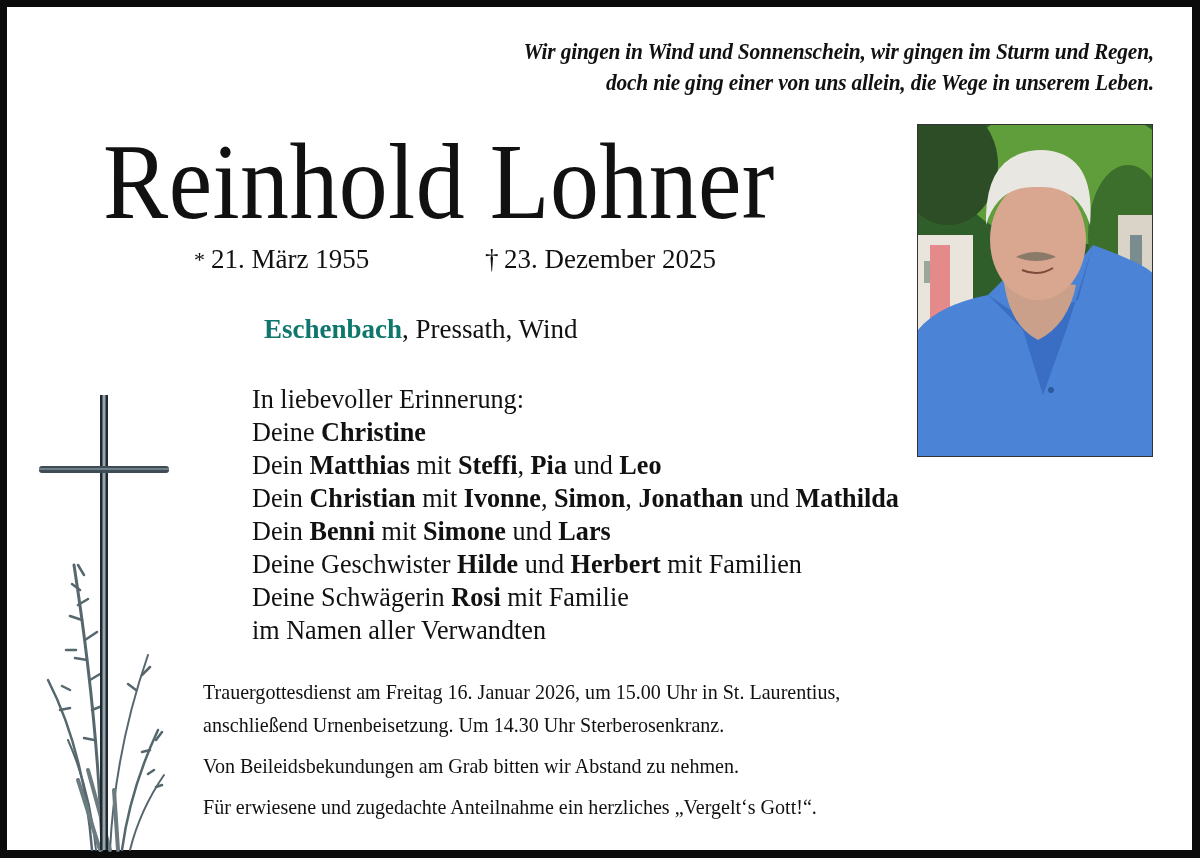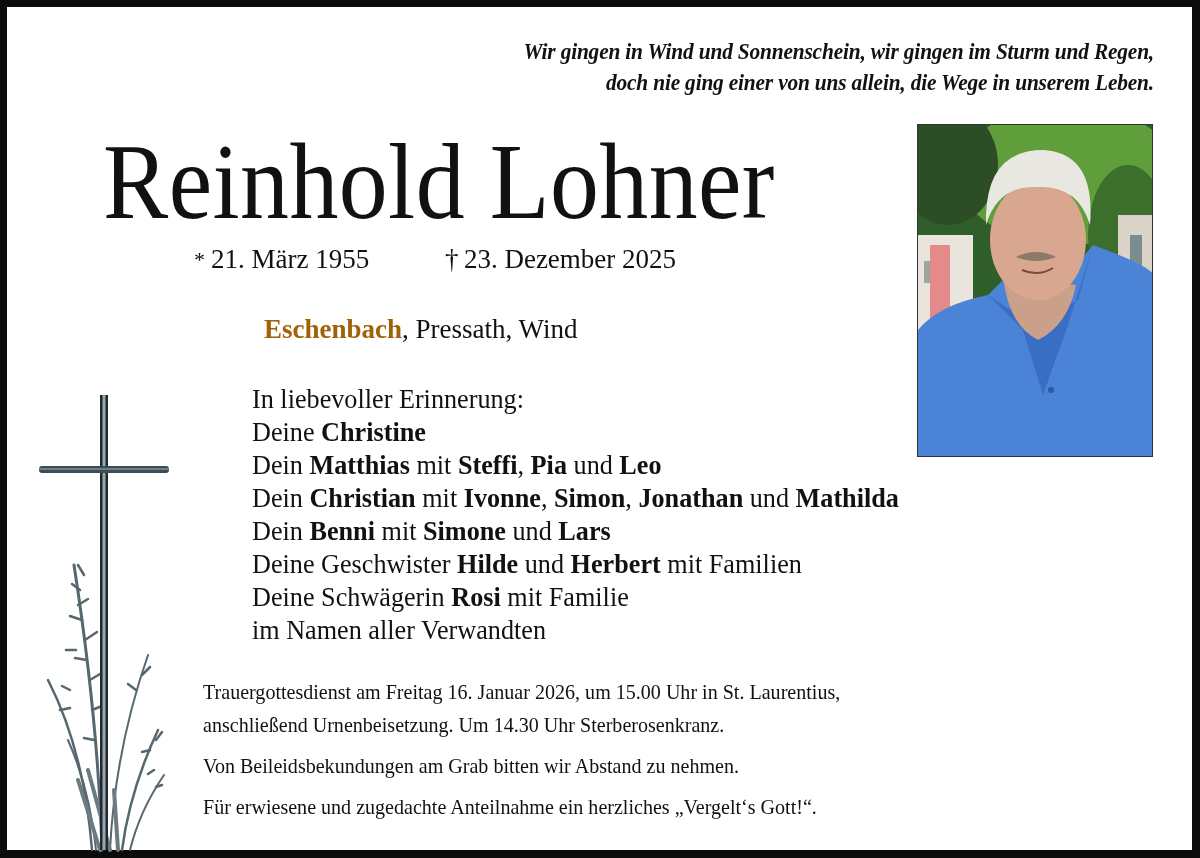--- a/index.html
+++ b/index.html
@@ -17,24 +17,24 @@
     transform: scaleX(0.93); transform-origin: right top;
   }
   .quote div { white-space: nowrap; }
   .name {
     position: absolute; left: 103px; top: 122px; white-space: nowrap;
     font-size: 108px; line-height: 120px; letter-spacing: 0.5px;
     transform: scaleX(0.905); transform-origin: left top;
   }
   .dates { position: absolute; top: 243px; font-size: 27px; line-height: 32px; white-space: nowrap; text-align: center; }
   .birth { left: 194px; }
-  .death { left: 445px; }
+  .death { left: 485px; }
   .star { font-size: 22px; position: relative; top: -1px; margin-right: 6px; }
   .places { position: absolute; left: 264px; top: 313px; font-size: 27px; line-height: 32px; white-space: nowrap; }
-  .places b { font-weight: bold; color: #a16207; }
+  .places b { font-weight: bold; color: #0f766e; }
   .family { position: absolute; left: 252px; top: 383px; font-size: 27px; line-height: 33px; white-space: nowrap; }
   .family b { font-weight: bold; }
   .family .line { height: 33px; transform: scaleX(0.97); transform-origin: left top; }
   .notes { position: absolute; left: 203px; top: 676px; font-size: 21px; line-height: 33px; white-space: nowrap; }
   .notes .line { height: 33px; transform: scaleX(0.955); transform-origin: left top; }
   .notes .gap { height: 8px; }
   .photo {
     position: absolute; left: 917px; top: 124px; width: 236px; height: 333px;
     box-sizing: border-box; border: 1px solid #333; overflow: hidden; background: #4b83d6;
   }

